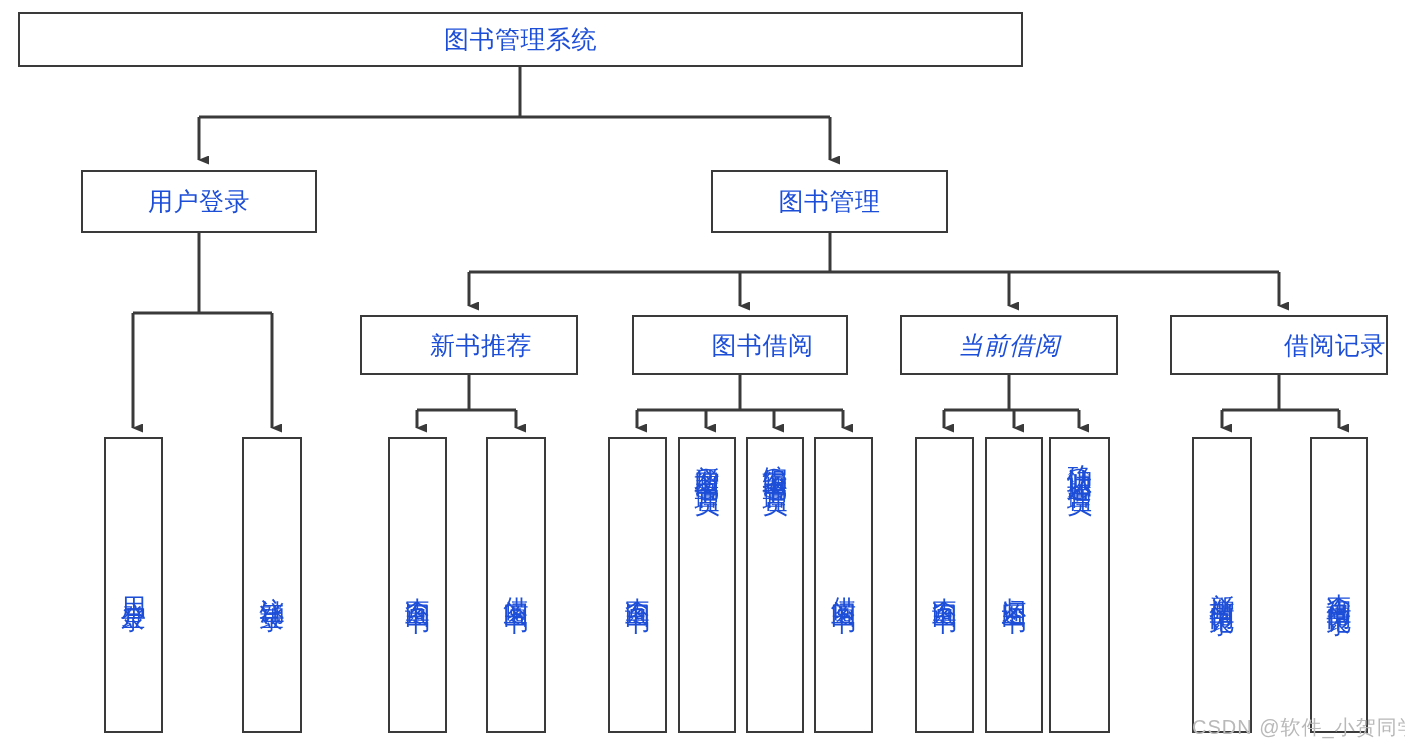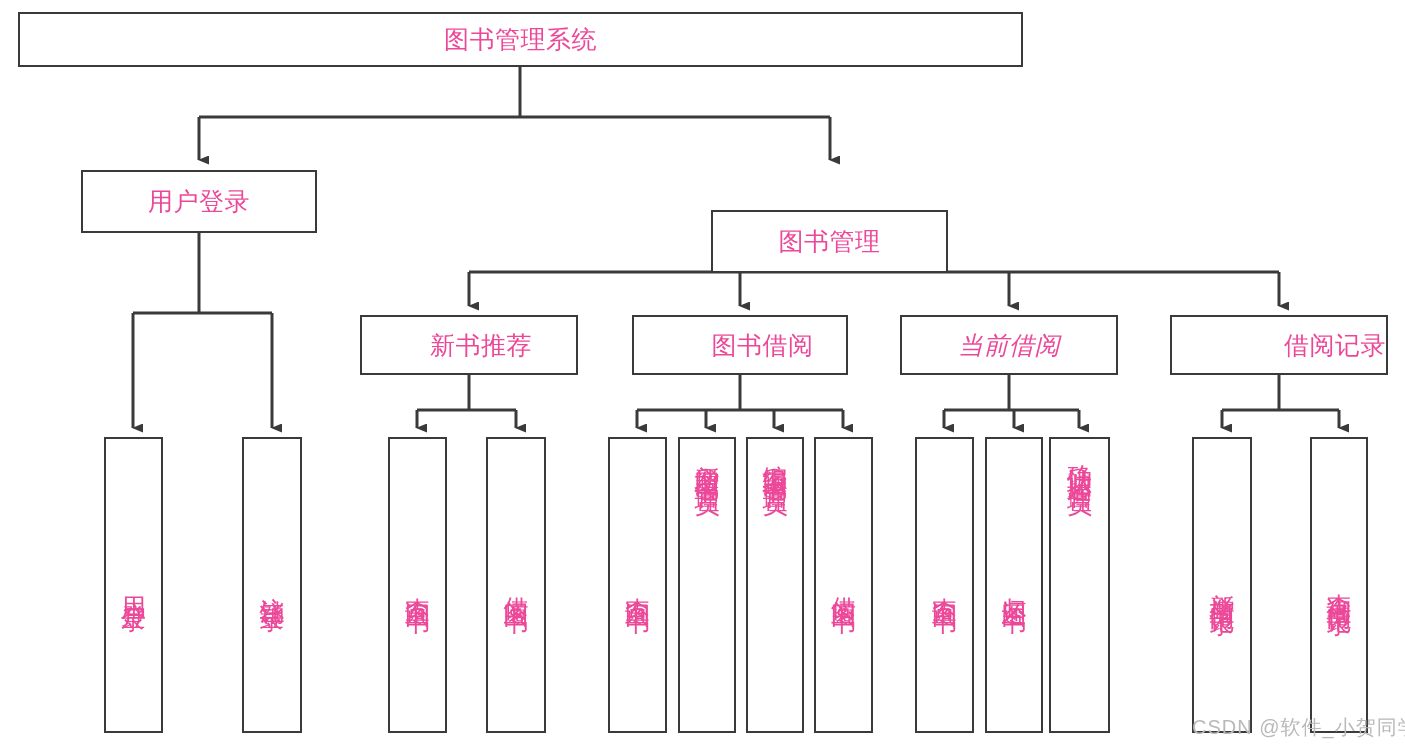--- a/index.html
+++ b/index.html
@@ -33,21 +33,21 @@
     background: #ffffff;
     display: flex;
     align-items: center;
     justify-content: center;
     color: #3b3b3b;
   }
   .node .label {
     display: block;
     text-align: center;
     line-height: 1.08;
-    color: #ec4899;
+    color: #1d4ed8;
     letter-spacing: 0.5px;
   }
   
   .node.horiz .label {
     font-size: 25px;
     white-space: nowrap;
   }
   .node.root .label {
     font-size: 25px;
   }
@@ -133,21 +133,21 @@
     </g>
   </svg>
 
   <div class="node horiz root" style="left:18px; top:12px; width:1005px; height:55px;">
     <span class="label">图书管理系统</span>
   </div>
 
   <div class="node horiz" style="left:81px; top:170px; width:236px; height:63px;">
     <span class="label">用户登录</span>
   </div>
-  <div class="node horiz" style="left:711px; top:170px; width:237px; height:63px;margin-top:40px;">
+  <div class="node horiz" style="left:711px; top:170px; width:237px; height:63px;">
     <span class="label">图书管理</span>
   </div>
 
   <div class="node horiz" style="left:360px; top:315px; width:218px; height:60px;padding-left:24px;">
     <span class="label">新书推荐</span>
   </div>
   <div class="node horiz" style="left:632px; top:315px; width:216px; height:60px;padding-left:45px;">
     <span class="label">图书借阅</span>
   </div>
   <div class="node horiz" style="left:900px; top:315px; width:218px; height:60px;font-style:italic;">

